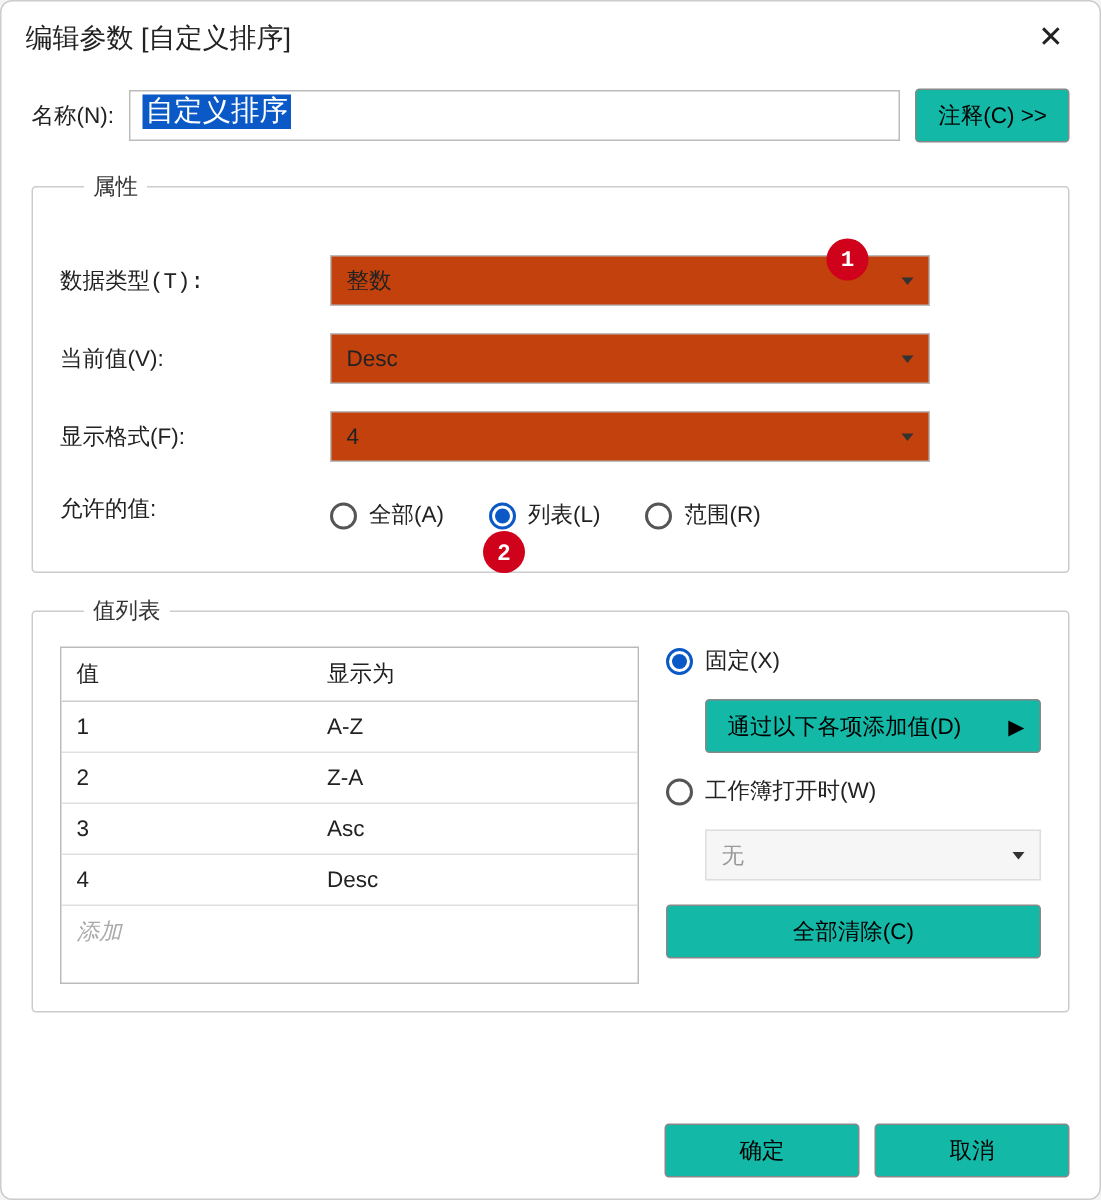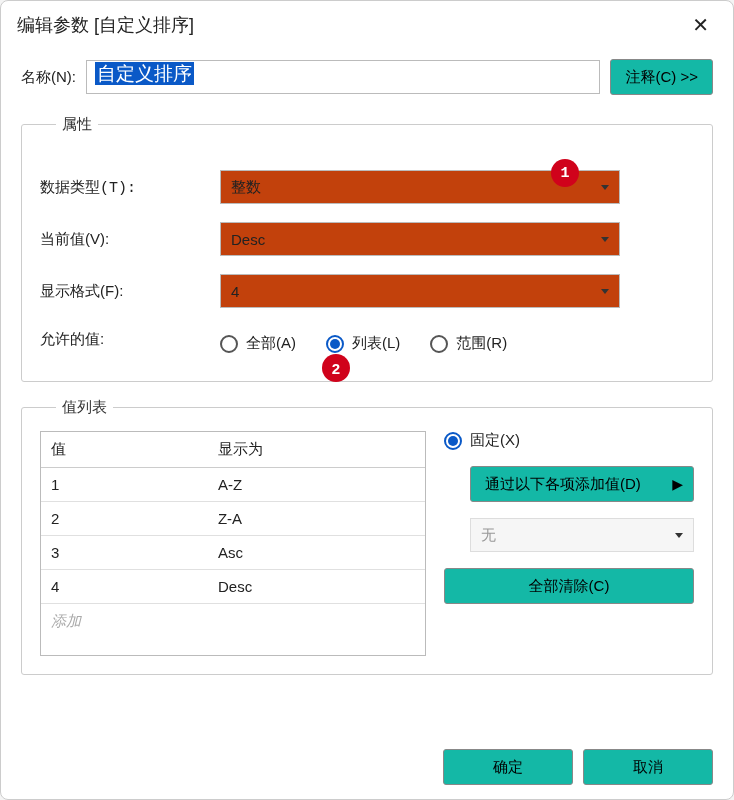--- a/index.html
+++ b/index.html
@@ -334,20 +334,24 @@
           <span class="radio-opt">
             <span class="radio checked"></span>
             <span>固定(X)</span>
           </span>
           <div class="sub-option">
             <button class="btn btn-full btn-carat">
               <span>通过以下各项添加值(D)</span>
               <span class="carat">▶</span>
             </button>
           </div>
+          <span class="radio-opt">
+            <span class="radio"></span>
+            <span>工作簿打开时(W)</span>
+          </span>
           <div class="sub-option">
             <div class="select disabled">
               <span>无</span>
             </div>
           </div>
           <button class="btn btn-full">全部清除(C)</button>
         </div>
       </div>
     </fieldset>
 

